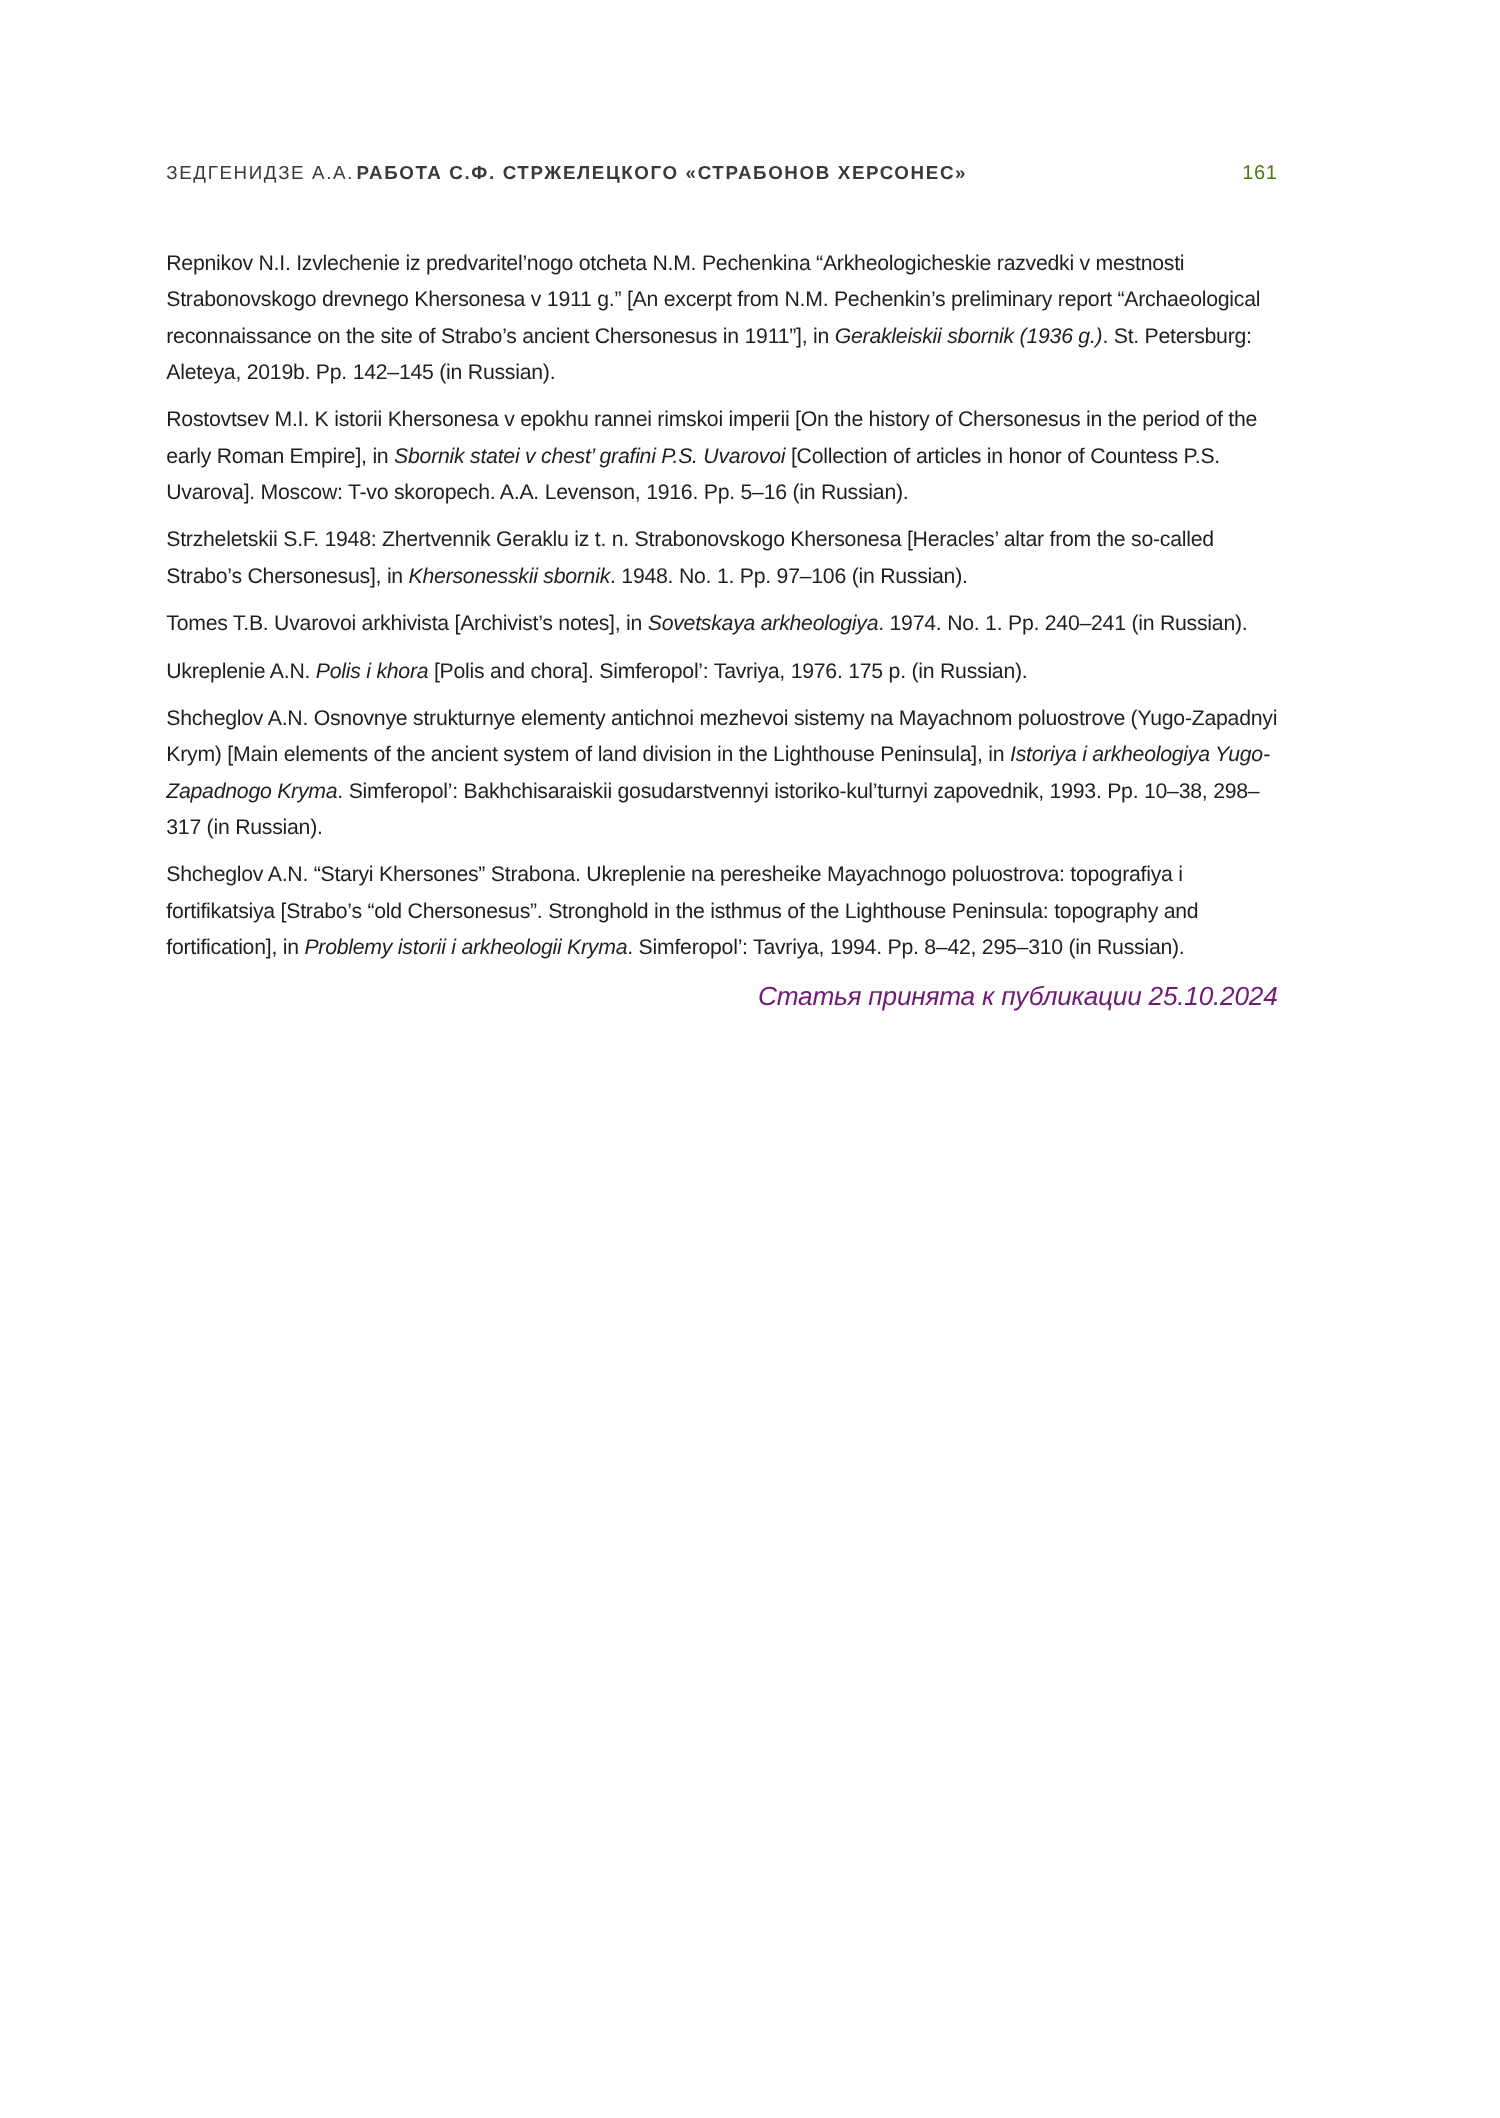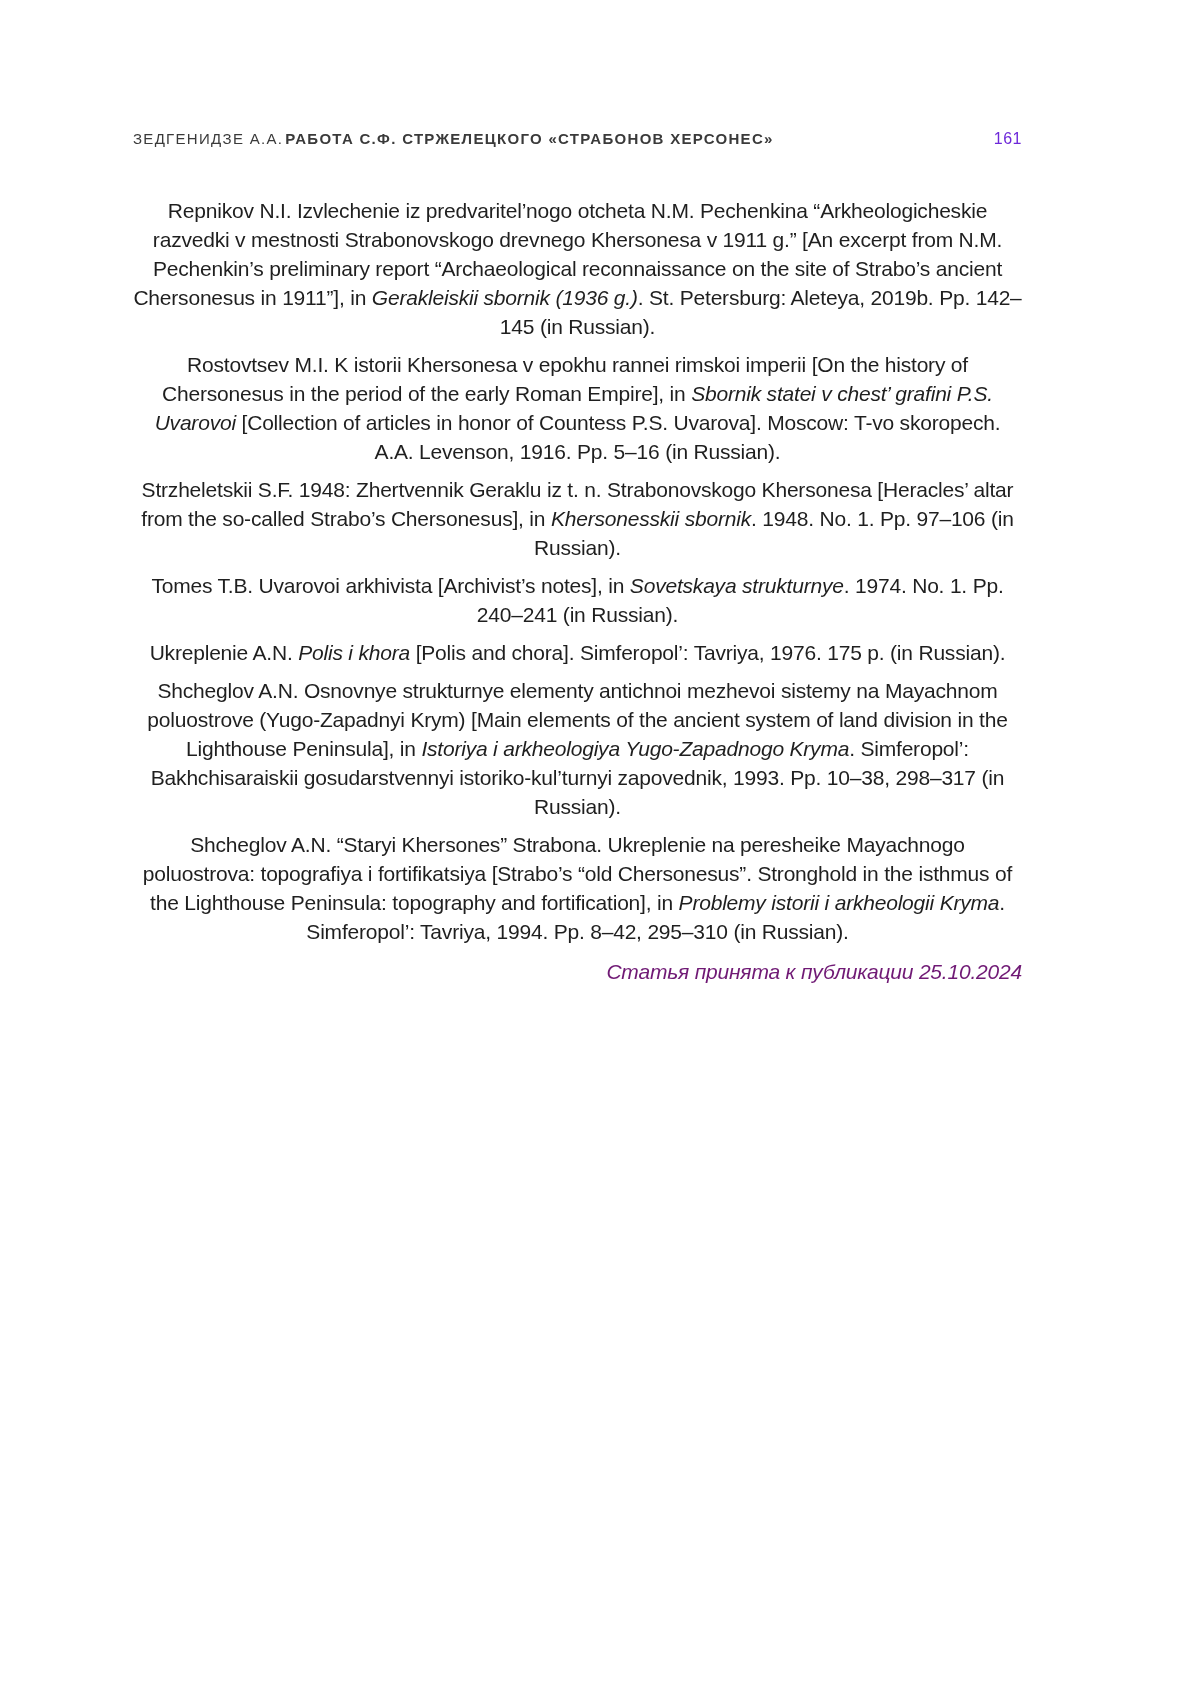--- a/index.html
+++ b/index.html
@@ -32,36 +32,36 @@
   .page-header .author {
     font-weight: 400;
     margin-right: 2px;
   }
   .page-header .article-title {
     font-weight: 700;
   }
   .page-number {
     font-size: 16px;
     letter-spacing: 0.5px;
-    color: #6d28d9;
+    color: #4d7c0f;
     font-weight: 400;
   }
   .content {
     position: absolute;
     left: 133px;
     top: 196px;
     width: 889px;
   }
   .references p.ref {
     margin: 0 0 9px 0;
-    font-size: 21px;
+    font-size: 17px;
     line-height: 29px;
     letter-spacing: -0.2px;
     color: #1f1f1f;
-    text-align: center;
+    text-align: left;
   }
   .references p.ref em {
     font-style: italic;
   }
   .acceptance {
     margin-top: 11px;
     font-size: 21px;
     line-height: 29px;
     font-style: italic;
     text-align: right;
@@ -79,21 +79,21 @@
       <span class="author">ЗЕДГЕНИДЗЕ А.А.</span><span class="article-title">РАБОТА С.Ф. СТРЖЕЛЕЦКОГО «СТРАБОНОВ ХЕРСОНЕС»</span>
     </div>
     <div class="page-number">161</div>
   </header>
 
   <main class="content">
     <div class="references" id="refs">
         <p class="ref"><span>Repnikov N.I. Izvlechenie iz predvaritel’nogo otcheta N.M. Pechenkina “Arkheologicheskie razvedki v mestnosti Strabonovskogo drevnego Khersonesa v 1911 g.” [An excerpt from N.M. Pechenkin’s preliminary report “Archaeological reconnaissance on the site of Strabo’s ancient Chersonesus in 1911”], in </span><em>Gerakleiskii sbornik (1936 g.)</em><span>. St. Petersburg: Aleteya, 2019b. Pp. 142–145 (in Russian).</span></p>
         <p class="ref"><span>Rostovtsev M.I. K istorii Khersonesa v epokhu rannei rimskoi imperii [On the history of Chersonesus in the period of the early Roman Empire], in </span><em>Sbornik statei v chest’ grafini P.S. Uvarovoi</em><span> [Collection of articles in honor of Countess P.S. Uvarova]. Moscow: T-vo skoropech. A.A. Levenson, 1916. Pp. 5–16 (in Russian).</span></p>
         <p class="ref"><span>Strzheletskii S.F. 1948: Zhertvennik Geraklu iz t. n. Strabonovskogo Khersonesa [Heracles’ altar from the so-called Strabo’s Chersonesus], in </span><em>Khersonesskii sbornik</em><span>. 1948. No. 1. Pp. 97–106 (in Russian).</span></p>
-        <p class="ref"><span>Tomes T.B. Uvarovoi arkhivista [Archivist’s notes], in </span><em>Sovetskaya strukturnye</em><span>. 1974. No. 1. Pp. 240–241 (in Russian).</span></p>
+        <p class="ref"><span>Tomes T.B. Uvarovoi arkhivista [Archivist’s notes], in </span><em>Sovetskaya arkheologiya</em><span>. 1974. No. 1. Pp. 240–241 (in Russian).</span></p>
         <p class="ref"><span>Ukreplenie A.N. </span><em>Polis i khora</em><span> [Polis and chora]. Simferopol’: Tavriya, 1976. 175 p. (in Russian).</span></p>
         <p class="ref"><span>Shcheglov A.N. Osnovnye strukturnye elementy antichnoi mezhevoi sistemy na Mayachnom poluostrove (Yugo-Zapadnyi Krym) [Main elements of the ancient system of land division in the Lighthouse Peninsula], in </span><em>Istoriya i arkheologiya Yugo-Zapadnogo Kryma</em><span>. Simferopol’: Bakhchisaraiskii gosudarstvennyi istoriko-kul’turnyi zapovednik, 1993. Pp. 10–38, 298–317 (in Russian).</span></p>
         <p class="ref"><span>Shcheglov A.N. “Staryi Khersones” Strabona. Ukreplenie na peresheike Mayachnogo poluostrova: topografiya i fortifikatsiya [Strabo’s “old Chersonesus”. Stronghold in the isthmus of the Lighthouse Peninsula: topography and fortification], in </span><em>Problemy istorii i arkheologii Kryma</em><span>. Simferopol’: Tavriya, 1994. Pp. 8–42, 295–310 (in Russian).</span></p>
       </div>
     <div class="acceptance">Статья принята к публикации 25.10.2024</div>
   </main>
 
 </div>
 
 </body></html>

